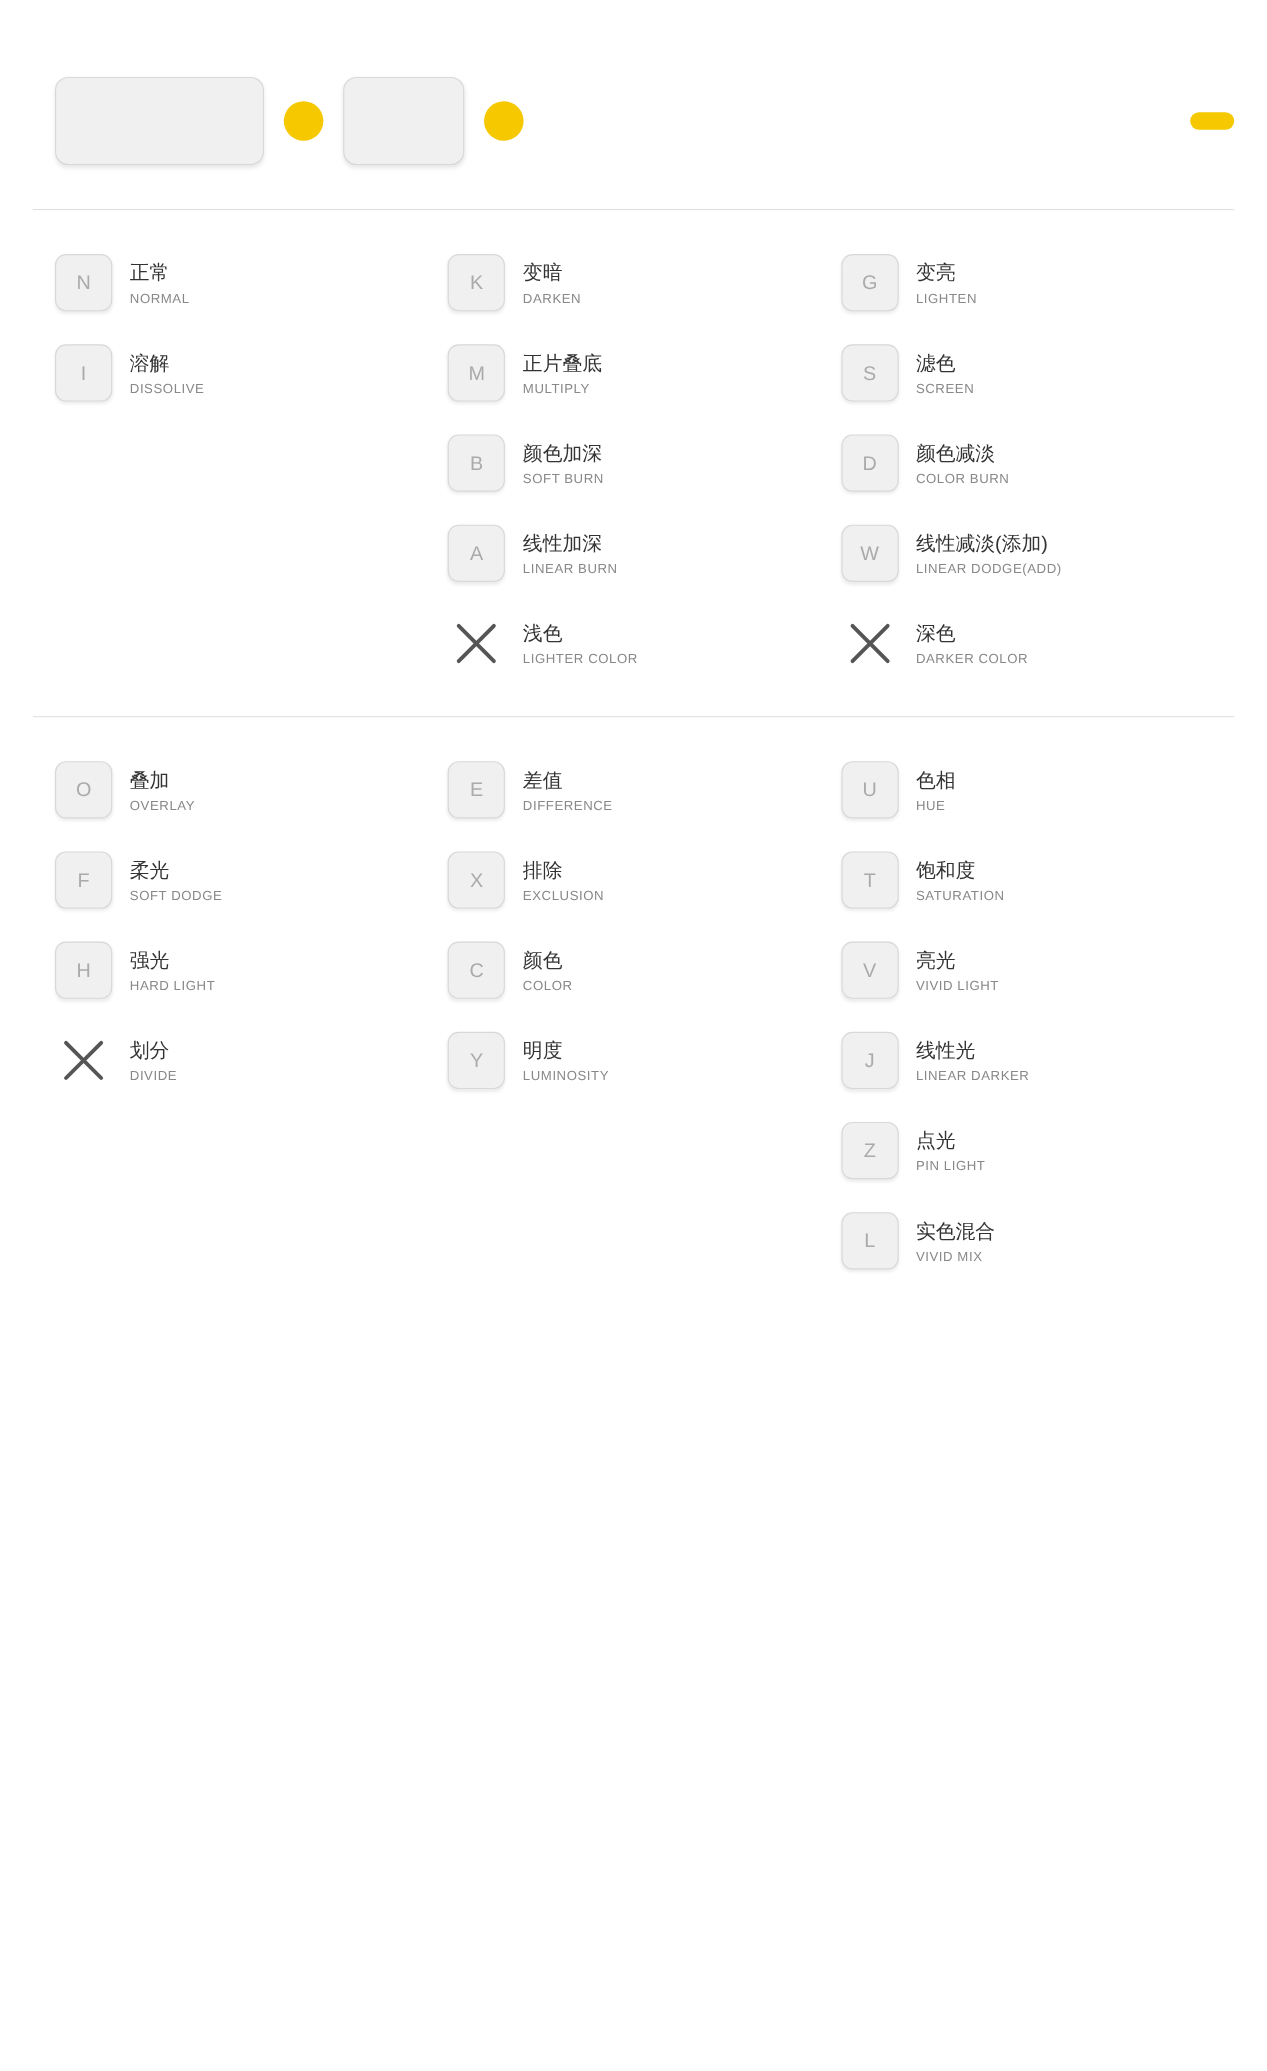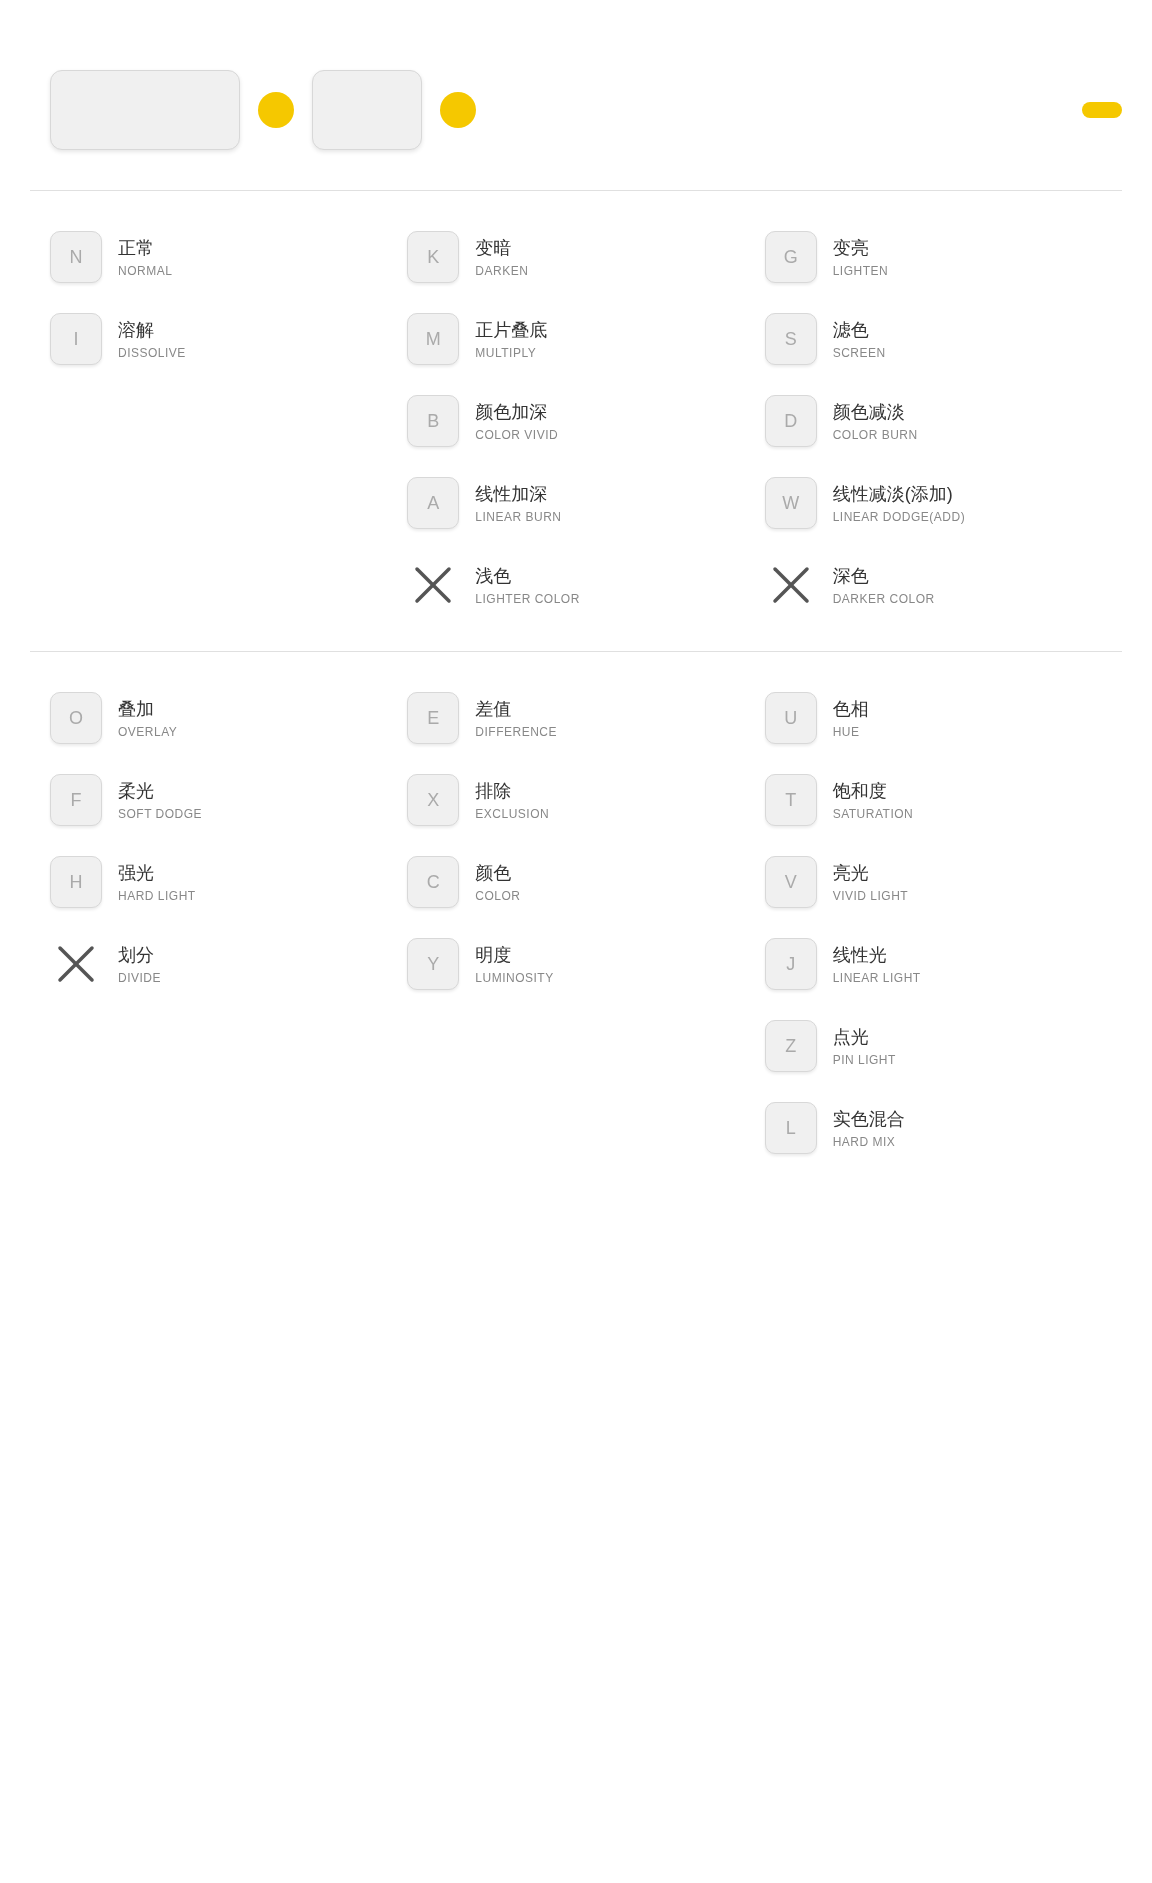--- a/index.html
+++ b/index.html
@@ -209,21 +209,21 @@
       <div class="blend-text">
         <span class="zh">滤色</span>
         <span class="en">SCREEN</span>
       </div>
     </div>
       <div class="blend-item" style="visibility: hidden;"></div>
       <div class="blend-item">
       <div class="key-small">B</div>
       <div class="blend-text">
         <span class="zh">颜色加深</span>
-        <span class="en">COLOR VIVID</span>
+        <span class="en">SOFT BURN</span>
       </div>
     </div>
       <div class="blend-item">
       <div class="key-small">D</div>
       <div class="blend-text">
         <span class="zh">颜色减淡</span>
         <span class="en">COLOR BURN</span>
       </div>
     </div>
       <div class="blend-item" style="visibility: hidden;"></div>
@@ -352,37 +352,37 @@
       <div class="key-small">Y</div>
       <div class="blend-text">
         <span class="zh">明度</span>
         <span class="en">LUMINOSITY</span>
       </div>
     </div>
       <div class="blend-item">
       <div class="key-small">J</div>
       <div class="blend-text">
         <span class="zh">线性光</span>
-        <span class="en">LINEAR LIGHT</span>
+        <span class="en">LINEAR DARKER</span>
       </div>
     </div>
       <div class="blend-item" style="visibility: hidden;"></div>
       <div class="blend-item" style="visibility: hidden;"></div>
       <div class="blend-item">
       <div class="key-small">Z</div>
       <div class="blend-text">
         <span class="zh">点光</span>
         <span class="en">PIN LIGHT</span>
       </div>
     </div>
       <div class="blend-item" style="visibility: hidden;"></div>
       <div class="blend-item" style="visibility: hidden;"></div>
       <div class="blend-item">
       <div class="key-small">L</div>
       <div class="blend-text">
         <span class="zh">实色混合</span>
-        <span class="en">HARD MIX</span>
+        <span class="en">VIVID MIX</span>
       </div>
     </div>
       <div class="blend-item" style="visibility: hidden;"></div>
       <div class="blend-item" style="visibility: hidden;"></div>
     </div>
 </div>
 
 </body></html>

